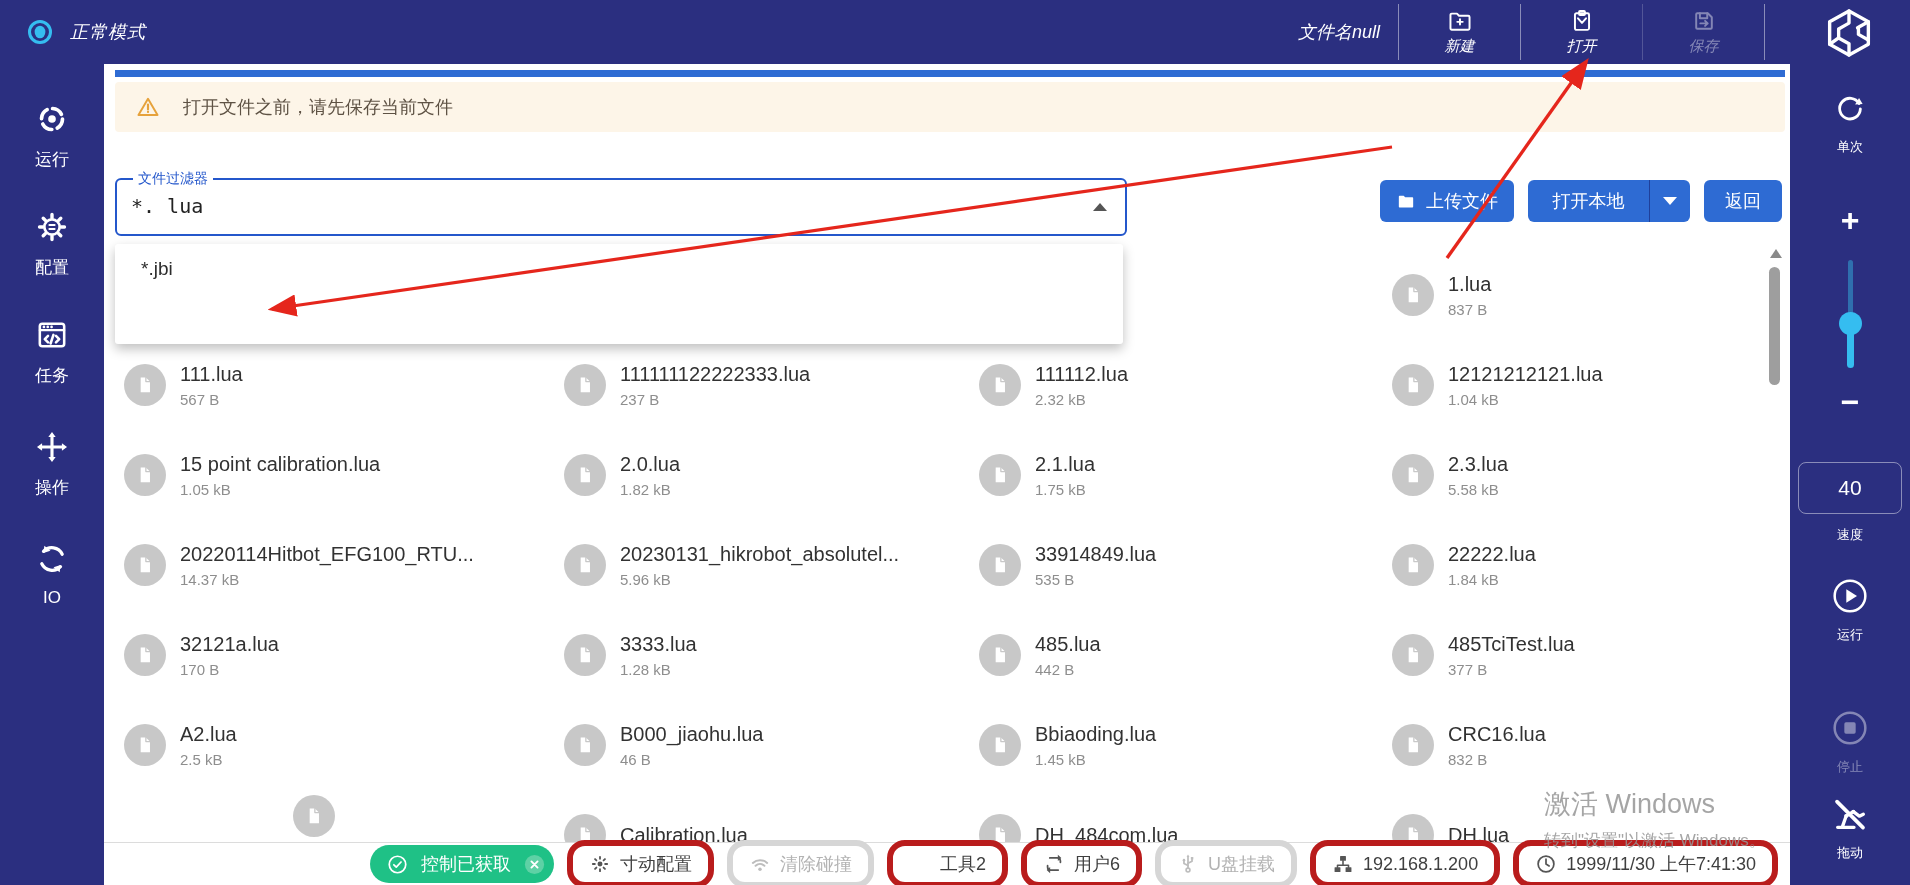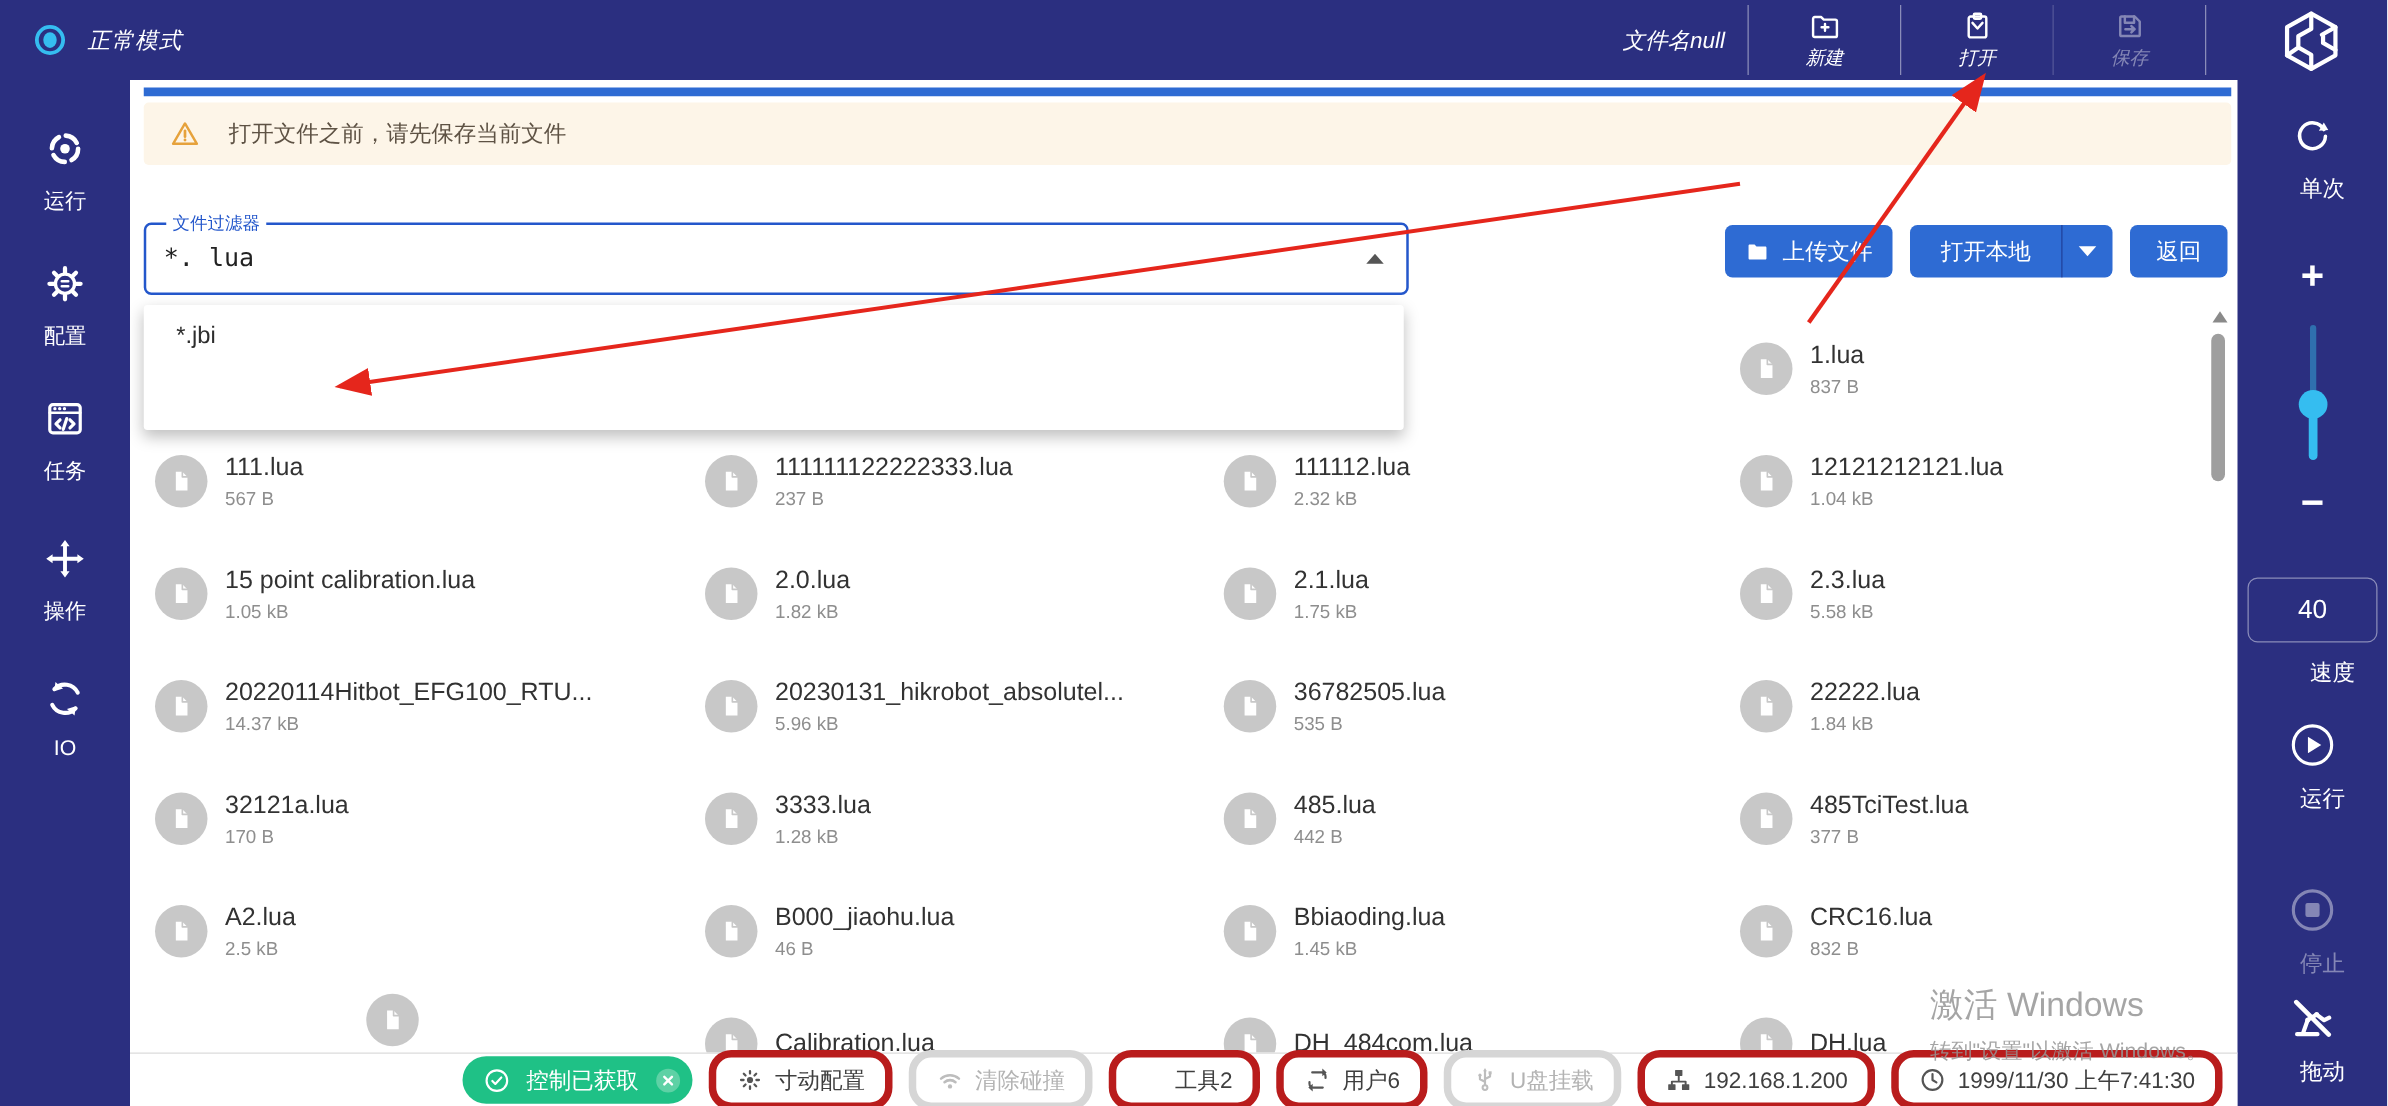--- a/index.html
+++ b/index.html
@@ -27,21 +27,21 @@
   
   #left-sidebar{left:0;top:64px;width:104px;height:821px;background:#2B2F80;color:#fff;}
   .side-item{position:absolute;left:0;width:104px;text-align:center;cursor:pointer;}
   .side-item .icon{width:34px;height:34px;margin:0 auto;color:#fff;}
   .side-label{margin-top:8px;font-size:17px;color:#fff;}
 
   
   #right-sidebar{left:1790px;top:64px;width:120px;height:821px;background:#2B2F80;color:#fff;}
   .rs-center{position:absolute;left:0;width:120px;text-align:center;}
   #cycle-icon{width:34px;height:34px;margin:0 auto;}
-  .rs-label{font-size:18px;margin-left:16px;}
+  .rs-label{font-size:13px;}
   .big-sign{font-size:32px;font-weight:bold;line-height:1;}
   #speed-slider{left:54px;top:196px;width:12px;height:108px;}
   #slider-track-top{position:absolute;left:4px;top:0;width:5px;height:66px;background:#2f6fae;border-radius:3px;}
   #slider-track-bottom{position:absolute;left:3px;top:60px;width:7px;height:48px;background:#35BDF0;border-radius:4px;}
   #slider-thumb{position:absolute;left:-5px;top:52px;width:23px;height:23px;border-radius:50%;background:#35BDF0;}
   #speed-value-box{left:8px;top:398px;width:102px;height:50px;border:1px solid rgba(255,255,255,.45);
       border-radius:8px;display:flex;align-items:center;justify-content:center;font-size:21px;}
   .rs-btn .icon{width:40px;height:40px;margin:0 auto;}
   .rs-btn{cursor:pointer;}
   .rs-btn.disabled{opacity:.42;}
@@ -366,21 +366,21 @@
           </div>
         </div>
         <div class="file-cell" style="left: 875px; top: 461px;">
           <span class="file-badge">
             <svg viewBox="0 0 24 24" fill="none" stroke="currentColor" stroke-width="1.8" stroke-linecap="round" stroke-linejoin="round">
               <path d="M8 5h4.8l3.8 3.8v10H8Z" fill="#fff" stroke="none"></path>
               <path d="M12.8 5v3.8h3.8" stroke="#C8C8C8" stroke-width="1.2" fill="none"></path>
             </svg>
           </span>
           <div>
-            <div class="file-name">36782505.lua</div>
+            <div class="file-name">33914849.lua</div>
             <div class="file-size">535 B</div>
           </div>
         </div>
         <div class="file-cell" style="left: 1288px; top: 461px;">
           <span class="file-badge">
             <svg viewBox="0 0 24 24" fill="none" stroke="currentColor" stroke-width="1.8" stroke-linecap="round" stroke-linejoin="round">
               <path d="M8 5h4.8l3.8 3.8v10H8Z" fill="#fff" stroke="none"></path>
               <path d="M12.8 5v3.8h3.8" stroke="#C8C8C8" stroke-width="1.2" fill="none"></path>
             </svg>
           </span>

